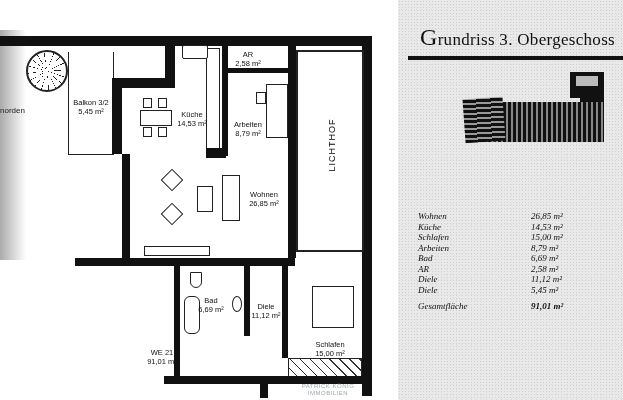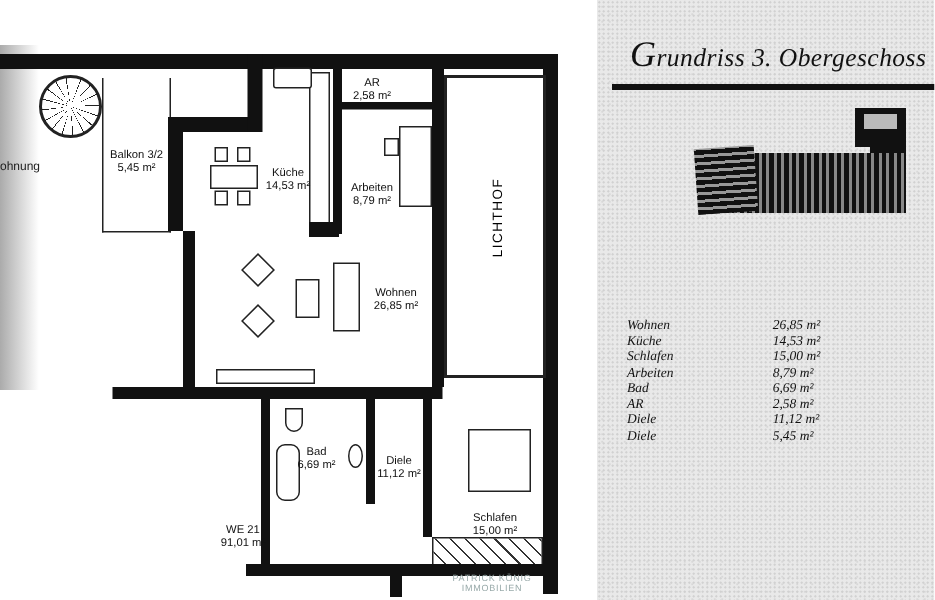--- a/index.html
+++ b/index.html
@@ -2,21 +2,21 @@
 <html><head>
 <meta charset="utf-8">
 <style>
   html,body{margin:0;padding:0;}
   body{width:623px;height:400px;overflow:hidden;background:#fff;position:relative;font-family:"Liberation Sans",sans-serif;}
   .plan{position:absolute;left:0;top:0;width:400px;height:400px;background:#fff;}
   .right{position:absolute;left:398px;top:0;width:225px;height:400px;
     background:#e9e9e9;
     background-image:radial-gradient(#cfcfcf 0.6px,transparent 0.8px),radial-gradient(#d8d8d8 0.5px,transparent 0.7px);
     background-size:3px 3px,5px 5px;background-position:0 0,1px 2px;}
-  .title{position:absolute;left:22px;top:24px;font-family:"Liberation Serif",serif;font-style:italic;font-size:17px;color:#111;letter-spacing:0.3px;white-space:nowrap;}
+  .title{position:absolute;left:22px;top:24px;font-family:"Liberation Serif",serif;font-size:17px;color:#111;letter-spacing:0.3px;white-space:nowrap;}
   .title .cap{font-size:24px;}
   .rule{position:absolute;left:10px;top:56px;width:215px;height:4px;background:#111;}
   .unit-title{position:absolute;left:12px;top:186px;font-family:"Liberation Serif",serif;font-style:italic;font-weight:bold;font-size:12px;color:#111;border-bottom:1px solid #333;padding-bottom:1px;}
   .unit-title .cap{font-size:16px;font-weight:normal;}
   table.areas{position:absolute;left:20px;top:211px;width:160px;border-collapse:collapse;font-family:"Liberation Serif",serif;font-style:italic;font-size:9px;color:#111;}
   table.areas td{padding:0;line-height:10.5px;}
   table.areas td.v{text-align:left;padding-left:55px;white-space:nowrap;}
   table.areas tr.total td{padding-top:6px;}
   table.areas tr.total td.v{font-weight:bold;}
   .room{position:absolute;font-size:7.5px;text-align:center;line-height:9px;color:#111;white-space:nowrap;}
@@ -26,21 +26,21 @@
   .lightlbl{position:absolute;left:305px;top:140px;transform:rotate(-90deg);font-size:9px;letter-spacing:1px;}
   .watermark{position:absolute;left:288px;top:383px;font-size:6px;color:#9aa;letter-spacing:0.5px;text-align:center;width:80px;line-height:7px;}
   .north{position:absolute;left:0;top:106px;font-size:8px;color:#222;}
 </style>
 </head>
 <body>
 
 <div class="plan">
 
   <div style="position:absolute;left:0;top:30px;width:26px;height:230px;background:linear-gradient(90deg,#666,#fff);opacity:0.55;"></div>
-  <div class="north">ohnung</div>
+  <div class="north">norden</div>
 
   <div class="wall" style="left:0;top:36px;width:372px;height:10px;"></div>
 
   <div class="wall" style="left:362px;top:36px;width:10px;height:360px;"></div>
 
   <div style="position:absolute;left:26px;top:50px;width:38px;height:38px;border-radius:50%;border:2px solid #222;background:repeating-conic-gradient(#fff 0 20deg,#222 20deg 22deg);"></div>
 
   <div class="thin" style="left:68px;top:52px;width:44px;height:102px;border-top:none;"></div>
   <div class="room" style="left:70px;top:98px;width:42px;">
       <div>Balkon 3/2</div>
@@ -173,15 +173,19 @@
           <td class="v">2,58 m²</td>
         </tr>
     <tr>
           <td>Diele</td>
           <td class="v">11,12 m²</td>
         </tr>
     <tr>
           <td>Diele</td>
           <td class="v">5,45 m²</td>
         </tr>
+    <tr class="total">
+          <td>Gesamtfläche</td>
+          <td class="v">91,01 m²</td>
+        </tr>
   </tbody>
     </table>
 </div>
 
 </body></html>

